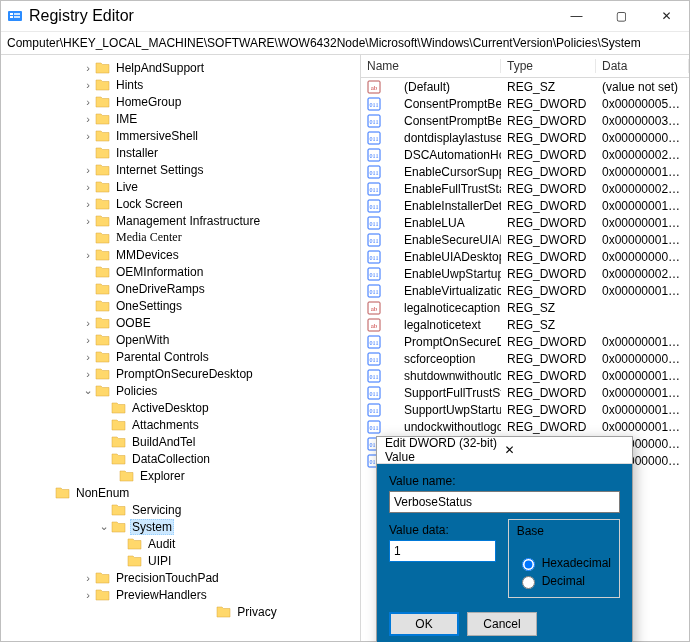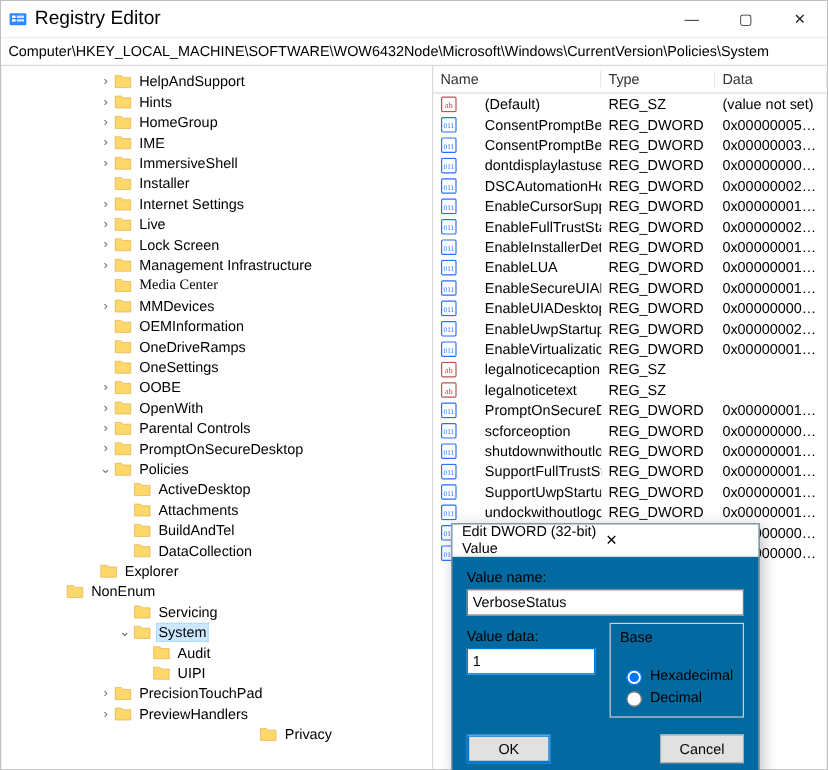--- a/index.html
+++ b/index.html
@@ -41,21 +41,21 @@
   .dlg-title span{flex:1}
   .dlg-body{padding:10px 12px 12px}
   .dlg-label{margin-bottom:3px}
   .dlg-input{width:100%;box-sizing:border-box;border:1px solid #7a7a7a;background:#fff;padding:3px 4px;font-size:12px;font-family:inherit}
   .dlg-input[readonly]{background:#fff}
   .dlg-row2{display:flex;margin-top:10px;gap:12px}
   .dlg-col{flex:1}
   .fieldset{border:1px solid #cfcfcf;padding:4px 8px 6px;margin-top:-4px}
   .fieldset-title{font-size:12px;margin-bottom:17px}
   .radio-row{display:flex;align-items:center;gap:4px;margin:2px 0}
-  .dlg-buttons{display:flex;justify-content:space-between;gap:20px;margin-top:14px}
+  .dlg-buttons{display:flex;justify-content:flex-start;gap:8px;margin-top:14px}
   .btn{min-width:68px;height:22px;border:1px solid #adadad;background:#e1e1e1;font-size:12px;display:flex;align-items:center;justify-content:center}
   .btn.default{border-color:#0078d7;box-shadow:0 0 0 1px #0078d7 inset}
 </style>
 </head>
 <body>
 
 <div class="window">
 
   <div class="titlebar">
     <span class="app-icon">
@@ -298,21 +298,21 @@
           </div>
           <div class="node" style="padding-left: 96px;">
             <span class="twisty hidden"></span>
             <span class="folder-icon">
               <svg width="15" height="13" viewBox="0 0 15 13">
                 <path d="M1 2h5l1.5 1.5H14v8.5H1z" fill="#ffd86b" stroke="#d9a63a" stroke-width="0.5"></path>
               </svg>
             </span>
             <span class="node-label">DataCollection</span>
           </div>
-          <div class="node" style="padding-left: 68px;">
+          <div class="node" style="padding-left: 104px;">
             <span class="twisty hidden"></span>
             <span class="folder-icon">
               <svg width="15" height="13" viewBox="0 0 15 13">
                 <path d="M1 2h5l1.5 1.5H14v8.5H1z" fill="#ffd86b" stroke="#d9a63a" stroke-width="0.5"></path>
               </svg>
             </span>
             <span class="node-label">Explorer</span>
           </div>
           <div class="node" style="padding-left: 40px;">
             <span class="twisty hidden"></span>

